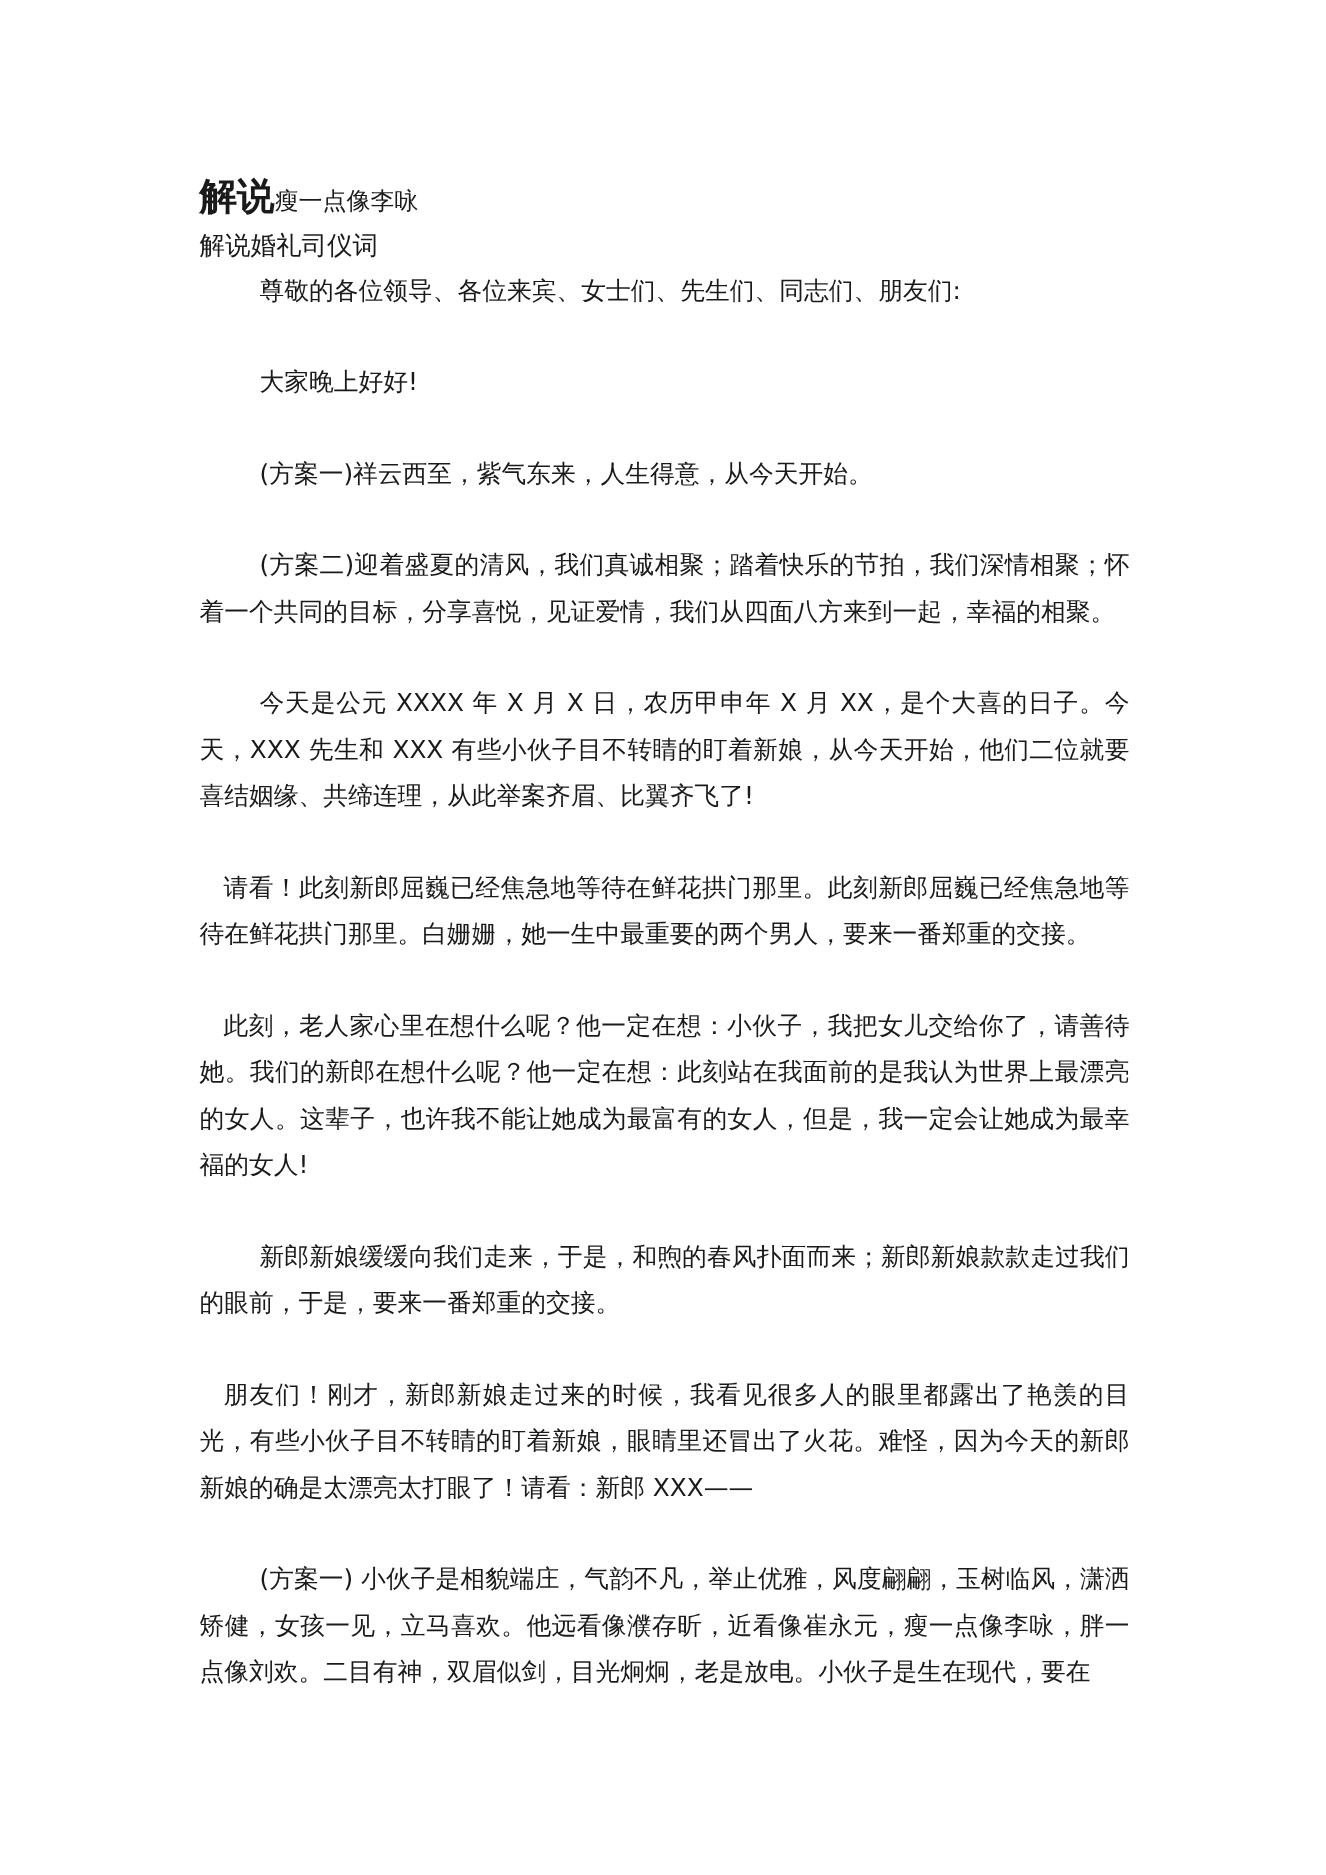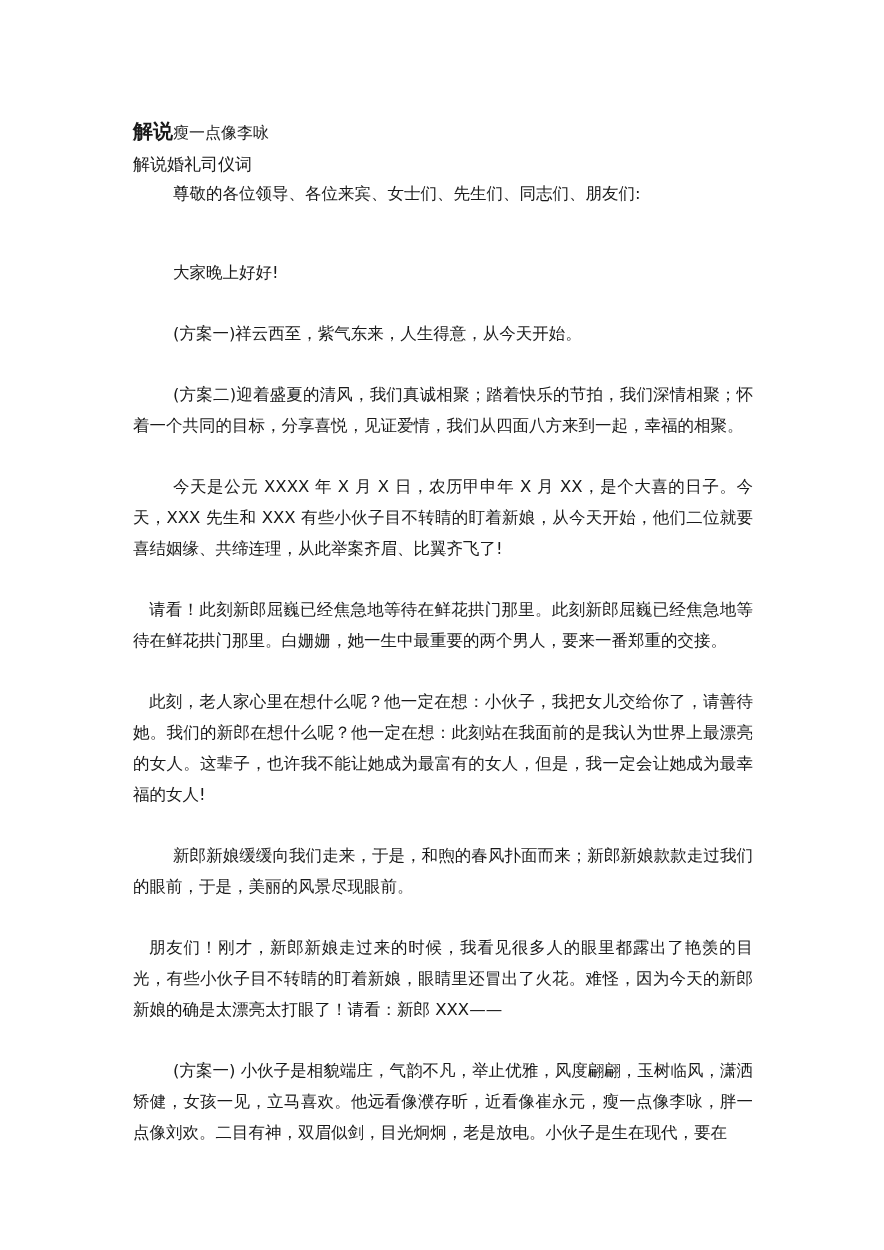--- a/index.html
+++ b/index.html
@@ -3,39 +3,39 @@
 <meta charset="utf-8">
 <style>
   html, body { margin: 0; padding: 0; background: #ffffff; }
   body {
     width: 884px; height: 1250px; overflow: hidden; position: relative;
     font-family: "DejaVu Sans", "Liberation Sans", sans-serif;
     color: #1a1a1a;
   }
   .page { position: absolute; left: 133px; top: 112px; width: 620px; }
   .title-line { height: 38px; line-height: 38px; white-space: nowrap; }
-  .title-big { font-size: 20px; font-weight: bold; letter-spacing: 0px; }
+  .title-big { font-size: 25px; font-weight: bold; letter-spacing: 0px; }
   .title-small { font-size: 16px; }
   .subtitle { font-size: 17px; line-height: 28px; margin-top: 0px; }
   .para { font-size: 16.5px; line-height: 31px; margin: 0 0 30px 0; text-align: justify; }
   .ind2 { text-indent: 40px; }
   .ind1 { text-indent: 16px; }
 </style>
 </head>
 <body>
 
 <div class="page">
   <div class="title-line">
     <span class="title-big">解说</span><span class="title-small">瘦一点像李咏</span>
   </div>
   <div class="subtitle">解说婚礼司仪词</div>
 
-  <p class="para ind2" style="margin-bottom:48px">尊敬的各位领导、各位来宾、女士们、先生们、同志们、朋友们:</p>
+  <p class="para ind2" style="margin-bottom:30px">尊敬的各位领导、各位来宾、女士们、先生们、同志们、朋友们:</p>
   <p class="para ind2">大家晚上好好!</p>
   <p class="para ind2">(方案一)祥云西至，紫气东来，人生得意，从今天开始。</p>
   <p class="para ind2">(方案二)迎着盛夏的清风，我们真诚相聚；踏着快乐的节拍，我们深情相聚；怀着一个共同的目标，分享喜悦，见证爱情，我们从四面八方来到一起，幸福的相聚。</p>
   <p class="para ind2">今天是公元 XXXX 年 X 月 X 日，农历甲申年 X 月 XX，是个大喜的日子。今天，XXX 先生和 XXX 有些小伙子目不转睛的盯着新娘，从今天开始，他们二位就要喜结姻缘、共缔连理，从此举案齐眉、比翼齐飞了!</p>
   <p class="para ind1">请看！此刻新郎屈巍已经焦急地等待在鲜花拱门那里。此刻新郎屈巍已经焦急地等待在鲜花拱门那里。白姗姗，她一生中最重要的两个男人，要来一番郑重的交接。</p>
   <p class="para ind1">此刻，老人家心里在想什么呢？他一定在想：小伙子，我把女儿交给你了，请善待她。我们的新郎在想什么呢？他一定在想：此刻站在我面前的是我认为世界上最漂亮的女人。这辈子，也许我不能让她成为最富有的女人，但是，我一定会让她成为最幸福的女人!</p>
-  <p class="para ind2">新郎新娘缓缓向我们走来，于是，和煦的春风扑面而来；新郎新娘款款走过我们的眼前，于是，美丽的风景尽现眼前。</p>
+  <p class="para ind2">新郎新娘缓缓向我们走来，于是，和煦的春风扑面而来；新郎新娘款款走过我们的眼前，于是，要来一番郑重的交接。</p>
   <p class="para ind1">朋友们！刚才，新郎新娘走过来的时候，我看见很多人的眼里都露出了艳羡的目光，有些小伙子目不转睛的盯着新娘，眼睛里还冒出了火花。难怪，因为今天的新郎新娘的确是太漂亮太打眼了！请看：新郎 XXX——</p>
   <p class="para ind2">(方案一) 小伙子是相貌端庄，气韵不凡，举止优雅，风度翩翩，玉树临风，潇洒矫健，女孩一见，立马喜欢。他远看像濮存昕，近看像崔永元，瘦一点像李咏，胖一点像刘欢。二目有神，双眉似剑，目光炯炯，老是放电。小伙子是生在现代，要在</p>
 </div>
 
 </body></html>

